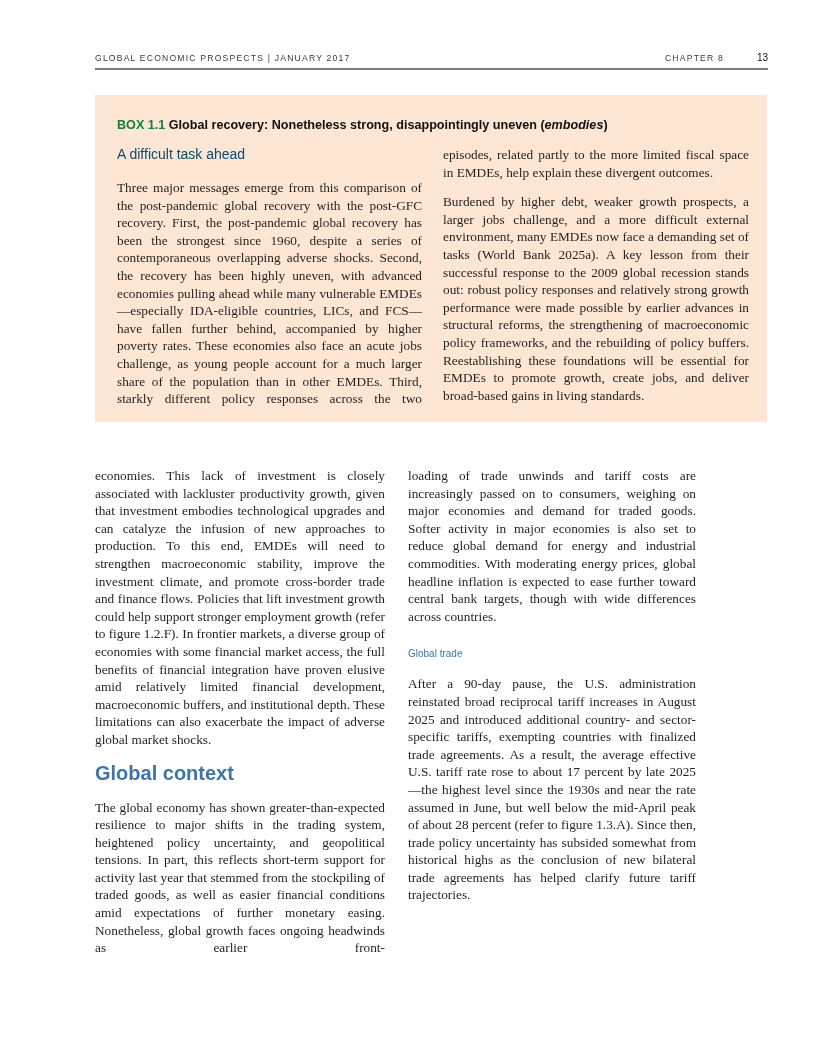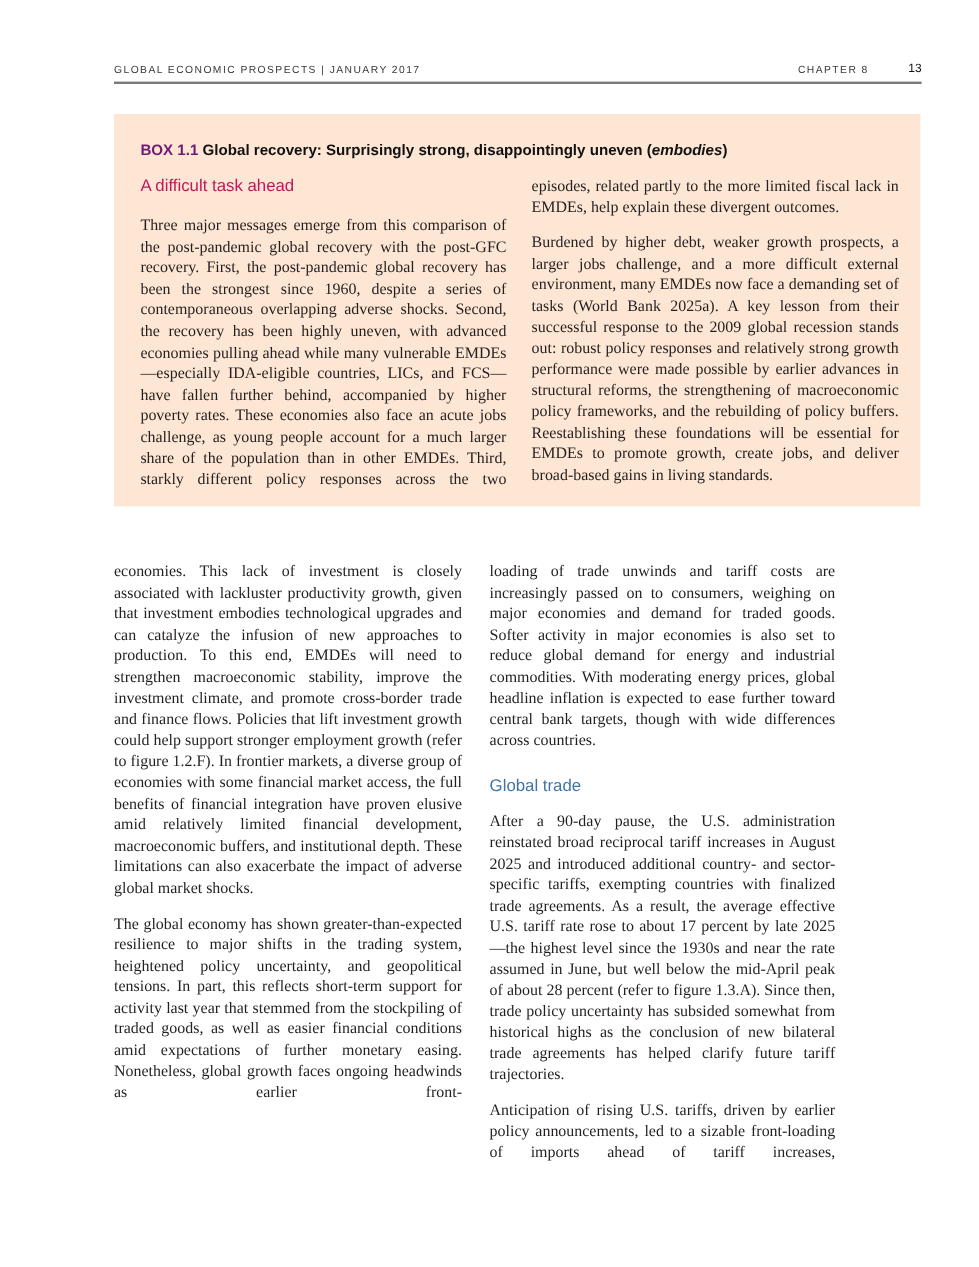--- a/index.html
+++ b/index.html
@@ -21,72 +21,72 @@
   }
   .box {
     position: absolute; left: 95px; top: 95px; width: 672px; height: 327px;
     background: #fde6d3;
   }
   .box-title {
     position: absolute; left: 22px; top: 23px;
     font-family: "Liberation Sans", "DejaVu Sans", sans-serif; font-size: 12.6px; font-weight: bold; color: #111;
     white-space: nowrap;
   }
-  .box-title .label { color: #701a75; }
+  .box-title .label { color: #15803d; }
   .box-sub {
     position: absolute; left: 22px; top: 51px;
-    font-family: "Liberation Sans", "DejaVu Sans", sans-serif; font-size: 14px; color: #be185d;
+    font-family: "Liberation Sans", "DejaVu Sans", sans-serif; font-size: 14px; color: #0c4a6e;
   }
   .col {
     position: absolute; font-size: 13.3px; line-height: 17.6px; text-align: justify;
   }
   .col p { margin: 0 0 12px 0; }
   .box .col1 { left: 22px; top: 84px; width: 305px; }
   .box .col2 { left: 348px; top: 51px; width: 306px; }
   .main-col1 { left: 95px; top: 467px; width: 290px; }
   .main-col2 { left: 408px; top: 467px; width: 288px; }
   .h1 {
     font-family: "Liberation Sans", "DejaVu Sans", sans-serif; font-weight: bold;
     font-size: 20px; color: #3f75a6; margin: 8px 0 14px 0; line-height: 24px;
   }
   .h2 {
     font-family: "Liberation Sans", "DejaVu Sans", sans-serif;
-    font-size: 14px; color: #3f75a6; margin: 20px 0 12px 0; line-height: 18px;
+    font-size: 10px; color: #3f75a6; margin: 20px 0 12px 0; line-height: 18px;
   }
   .last-line-justify { text-align-last: justify; }
 </style>
 </head>
 <body>
 
 <div class="header">
   <span class="left">GLOBAL ECONOMIC PROSPECTS | JANUARY 2017</span>
   <span class="chapter">CHAPTER 8</span>
   <span class="page">13</span>
 </div>
 <div class="header-rule"></div>
 
 <div class="box">
   <div class="box-title">
     <span class="label">BOX 1.1</span>
-    <span>Global recovery: Surprisingly strong, disappointingly uneven</span>
+    <span>Global recovery: Nonetheless strong, disappointingly uneven</span>
     <span>(</span><i>embodies</i><span>)</span>
   </div>
   <div class="box-sub">A difficult task ahead</div>
   <div class="col col1">
     <p class="last-line-justify">Three major messages emerge from this comparison of the post-pandemic global recovery with the post-GFC recovery. First, the post-pandemic global recovery has been the strongest since 1960, despite a series of contemporaneous overlapping adverse shocks. Second, the recovery has been highly uneven, with advanced economies pulling ahead while many vulnerable EMDEs—especially IDA-eligible countries, LICs, and FCS—have fallen further behind, accompanied by higher poverty rates. These economies also face an acute jobs challenge, as young people account for a much larger share of the population than in other EMDEs. Third, starkly different policy responses across the two</p>
   </div>
   <div class="col col2">
-    <p>episodes, related partly to the more limited fiscal lack in EMDEs, help explain these divergent outcomes.</p>
+    <p>episodes, related partly to the more limited fiscal space in EMDEs, help explain these divergent outcomes.</p>
     <p>Burdened by higher debt, weaker growth prospects, a larger jobs challenge, and a more difficult external environment, many EMDEs now face a demanding set of tasks (World Bank 2025a). A key lesson from their successful response to the 2009 global recession stands out: robust policy responses and relatively strong growth performance were made possible by earlier advances in structural reforms, the strengthening of macroeconomic policy frameworks, and the rebuilding of policy buffers. Reestablishing these foundations will be essential for EMDEs to promote growth, create jobs, and deliver broad-based gains in living standards.</p>
   </div>
 </div>
 
 <div class="col main-col1">
   <p>economies. This lack of investment is closely associated with lackluster productivity growth, given that investment embodies technological upgrades and can catalyze the infusion of new approaches to production. To this end, EMDEs will need to strengthen macroeconomic stability, improve the investment climate, and promote cross-border trade and finance flows. Policies that lift investment growth could help support stronger employment growth (refer to figure 1.2.F). In frontier markets, a diverse group of economies with some financial market access, the full benefits of financial integration have proven elusive amid relatively limited financial development, macroeconomic buffers, and institutional depth. These limitations can also exacerbate the impact of adverse global market shocks.</p>
+  <div class="h1">Global context</div>
   <p class="last-line-justify">The global economy has shown greater-than-expected resilience to major shifts in the trading system, heightened policy uncertainty, and geopolitical tensions. In part, this reflects short-term support for activity last year that stemmed from the stockpiling of traded goods, as well as easier financial conditions amid expectations of further monetary easing. Nonetheless, global growth faces ongoing headwinds as earlier front-</p>
 </div>
 
 <div class="col main-col2">
   <p>loading of trade unwinds and tariff costs are increasingly passed on to consumers, weighing on major economies and demand for traded goods. Softer activity in major economies is also set to reduce global demand for energy and industrial commodities. With moderating energy prices, global headline inflation is expected to ease further toward central bank targets, though with wide differences across countries.</p>
   <div class="h2">Global trade</div>
   <p>After a 90-day pause, the U.S. administration reinstated broad reciprocal tariff increases in August 2025 and introduced additional country- and sector-specific tariffs, exempting countries with finalized trade agreements. As a result, the average effective U.S. tariff rate rose to about 17 percent by late 2025—the highest level since the 1930s and near the rate assumed in June, but well below the mid-April peak of about 28 percent (refer to figure 1.3.A). Since then, trade policy uncertainty has subsided somewhat from historical highs as the conclusion of new bilateral trade agreements has helped clarify future tariff trajectories.</p>
-  <p class="last-line-justify">Anticipation of rising U.S. tariffs, driven by earlier policy announcements, led to a sizable front-loading of imports ahead of tariff increases,</p>
 </div>
 
 </body></html>

